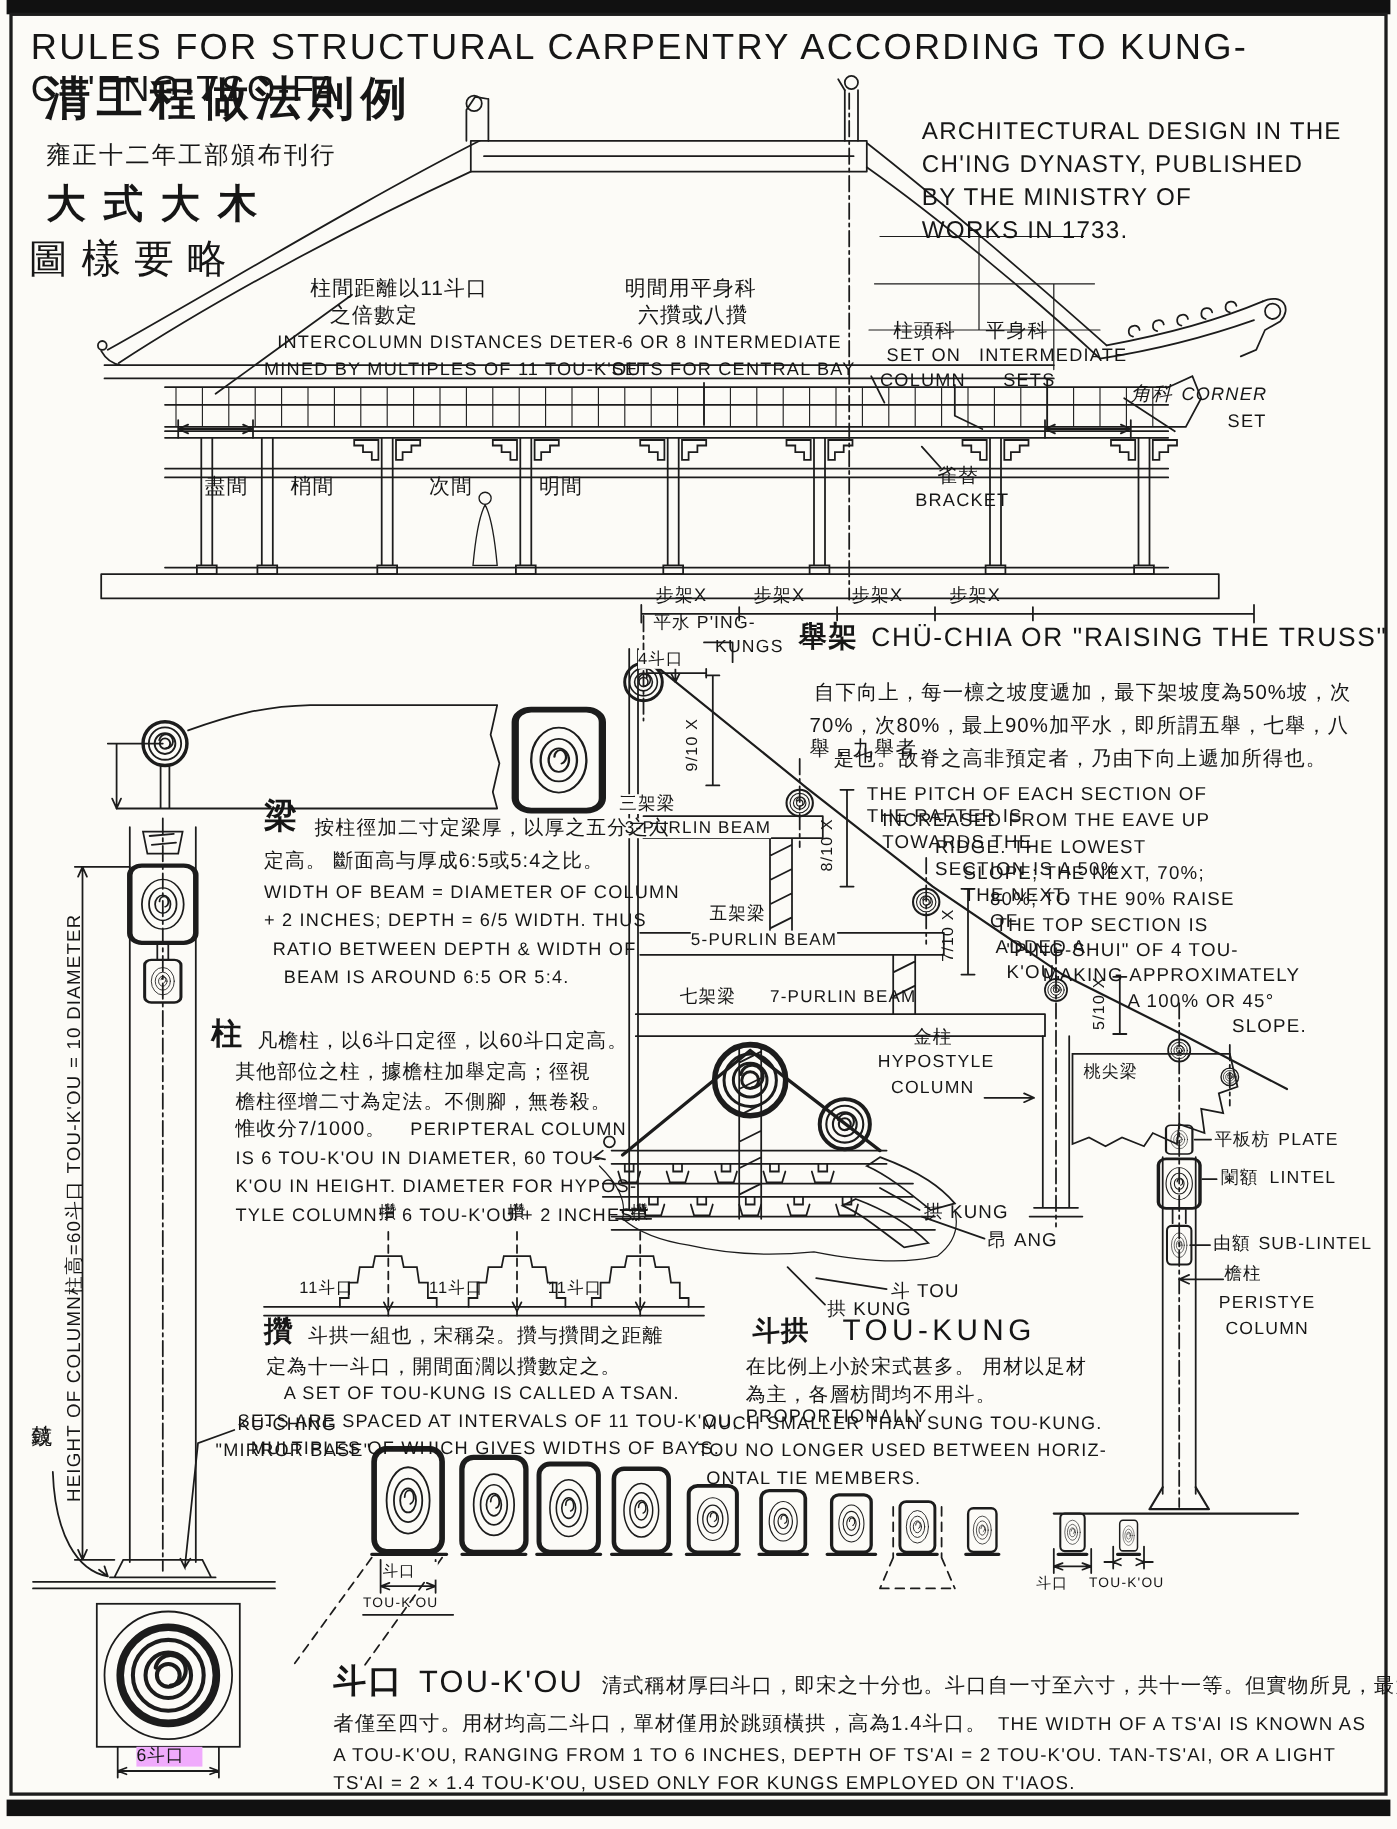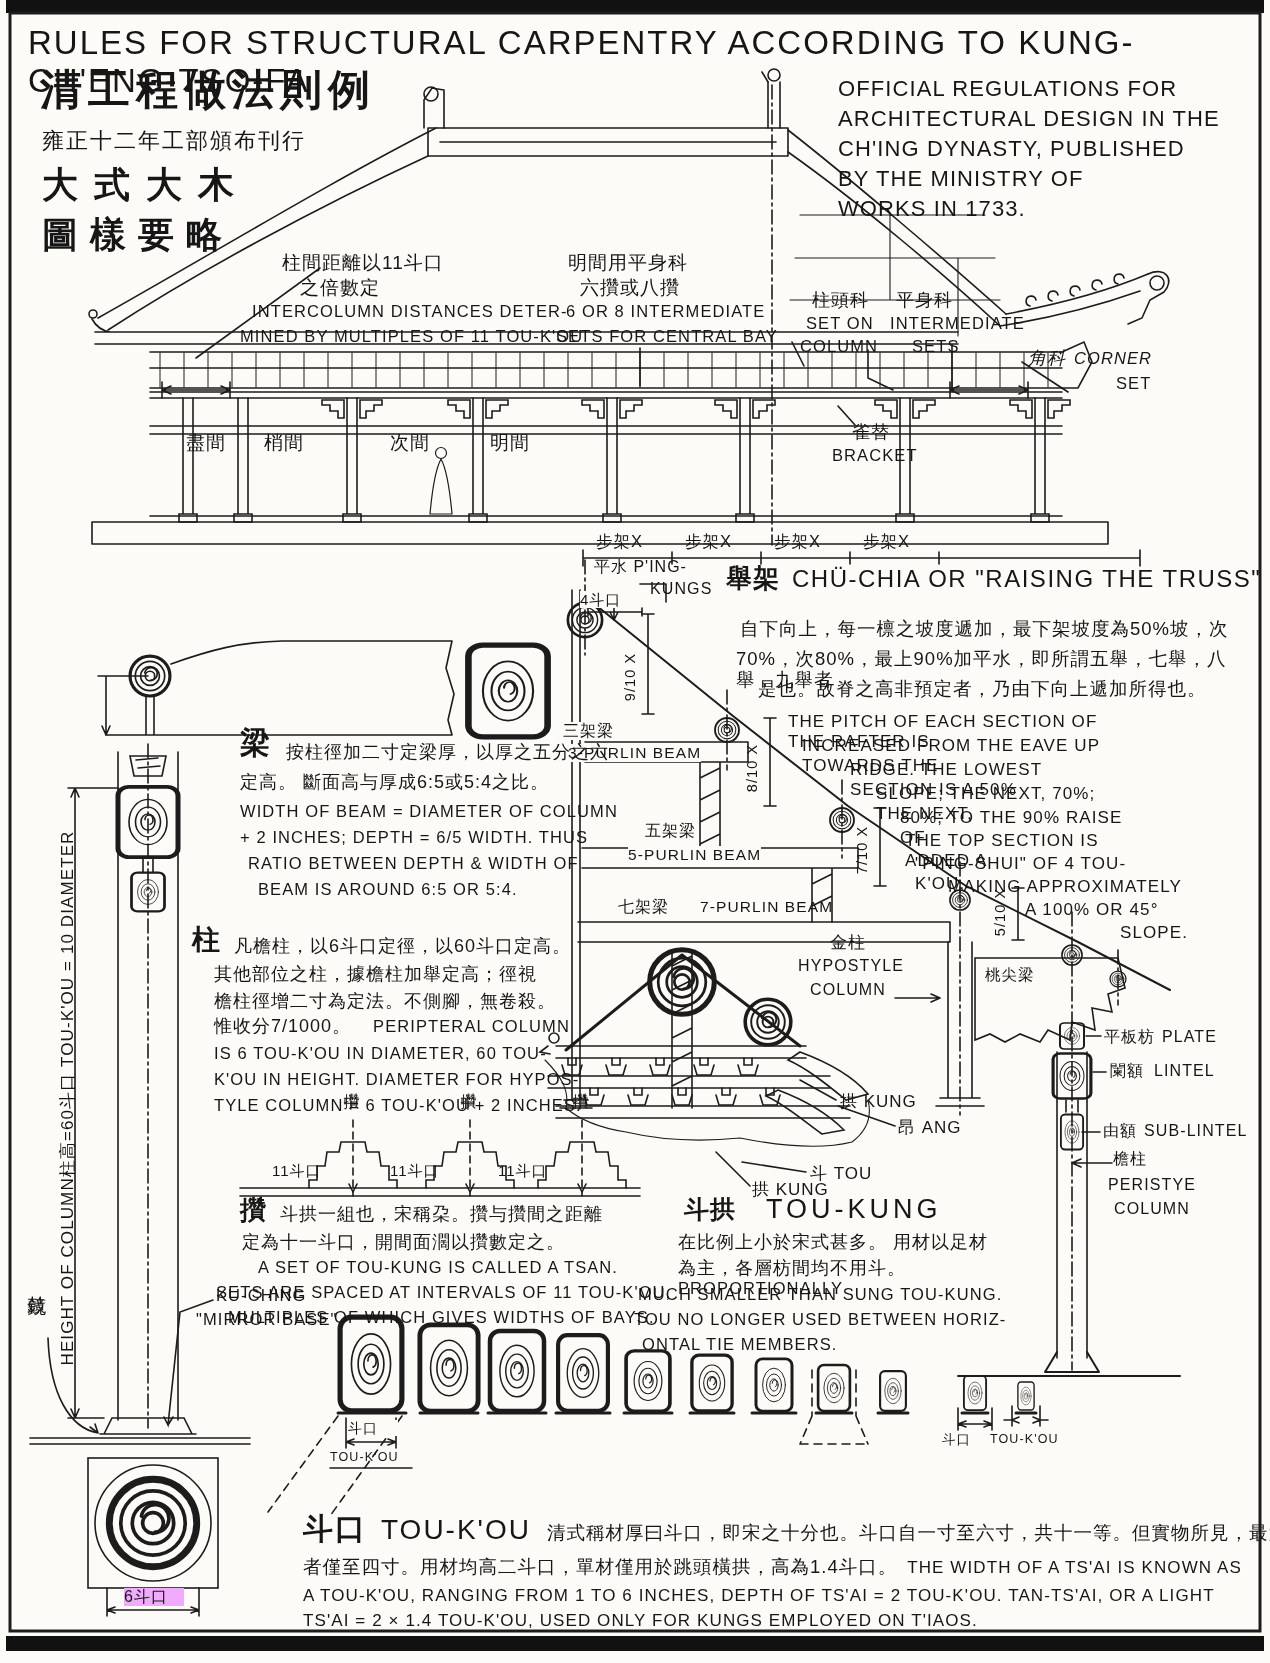--- a/index.html
+++ b/index.html
@@ -201,23 +201,22 @@
     <path d="M958,1408V1430M992,1408V1430M958,1424H992M958,1424l8,-3m-8,3l8,3M992,1424l-8,-3m8,3l-8,3"></path>
     <path d="M1012,1406V1426M1040,1406V1426M1004,1420H1012M1040,1420H1048M1012,1420l7,-3m-7,3l7,3M1040,1420l-7,-3m7,3l-7,3"></path>
   </g>
 </svg>
 
 <div class="lbl en c" style="left:28px;top:24px;width:1214px;font-size:33px;letter-spacing:2px;">RULES FOR STRUCTURAL CARPENTRY ACCORDING TO KUNG-CH'ENG-TSO-FA</div>
 
 <div class="lbl cn" style="left:40px;top:66px;font-size:42px;font-weight:600;letter-spacing:6px;">清工程做法則例</div>
 <div class="lbl cn" style="left:42px;top:128px;font-size:22px;letter-spacing:2px;">雍正十二年工部頒布刊行</div>
 <div class="lbl cn" style="left:42px;top:164px;font-size:36px;font-weight:600;letter-spacing:16px;">大式大木</div>
-<div class="lbl cn" style="left:42px;top:214px;font-size:36px;font-weight:700;letter-spacing:12px;text-align:center;">圖樣要略</div>
-
-<div class="lbl en c" style="left:838px;top:76px;width:405px;font-size:22px;">OFFICIAL REGULATIONS FOR</div>
+<div class="lbl cn" style="left:26px;top:214px;font-size:36px;font-weight:400;letter-spacing:12px;text-align:center;">圖樣要略</div>
+
 <div class="lbl en c" style="left:838px;top:106px;width:405px;font-size:22px;">ARCHITECTURAL DESIGN IN THE</div>
 <div class="lbl en c" style="left:838px;top:136px;width:405px;font-size:22px;">CH'ING DYNASTY, PUBLISHED</div>
 <div class="lbl en c" style="left:838px;top:166px;width:405px;font-size:22px;">BY THE MINISTRY OF</div>
 <div class="lbl en c" style="left:838px;top:196px;width:405px;font-size:22px;">WORKS IN 1733.</div>
 
 <div class="lbl cn c" style="left:282px;top:252px;width:250px;font-size:19px;">柱間距離以11斗口</div>
 <div class="lbl cn c" style="left:300px;top:277px;width:200px;font-size:19px;">之倍數定</div>
 <div class="lbl en c" style="left:252px;top:302px;width:320px;font-size:16.5px;">INTERCOLUMN DISTANCES DETER-</div>
 <div class="lbl en c" style="left:240px;top:327px;width:370px;font-size:16.5px;">MINED BY MULTIPLES OF 11 TOU-K'OU</div>
 

